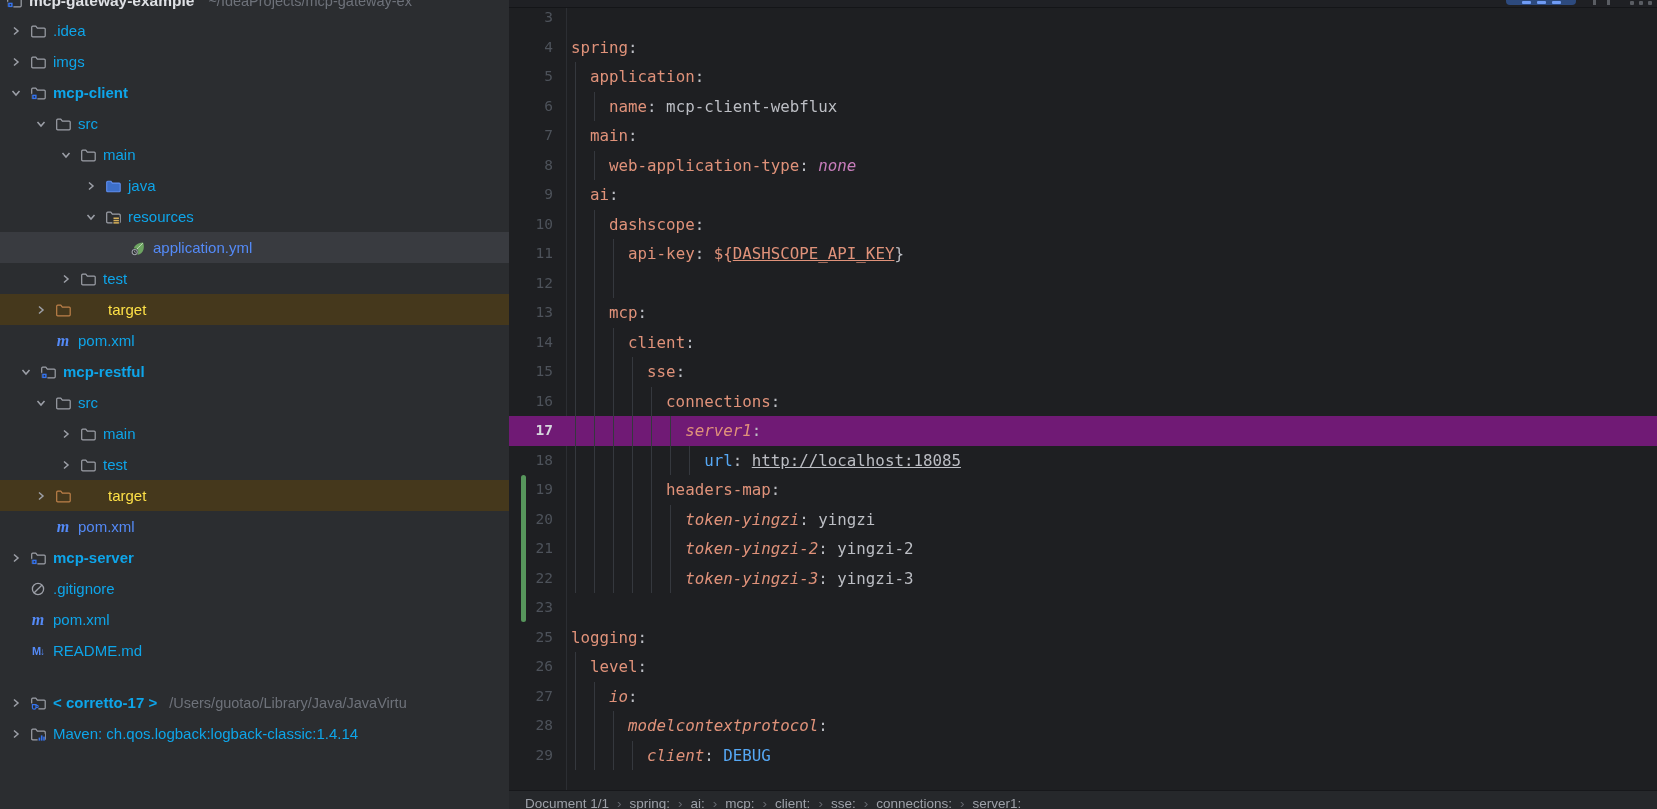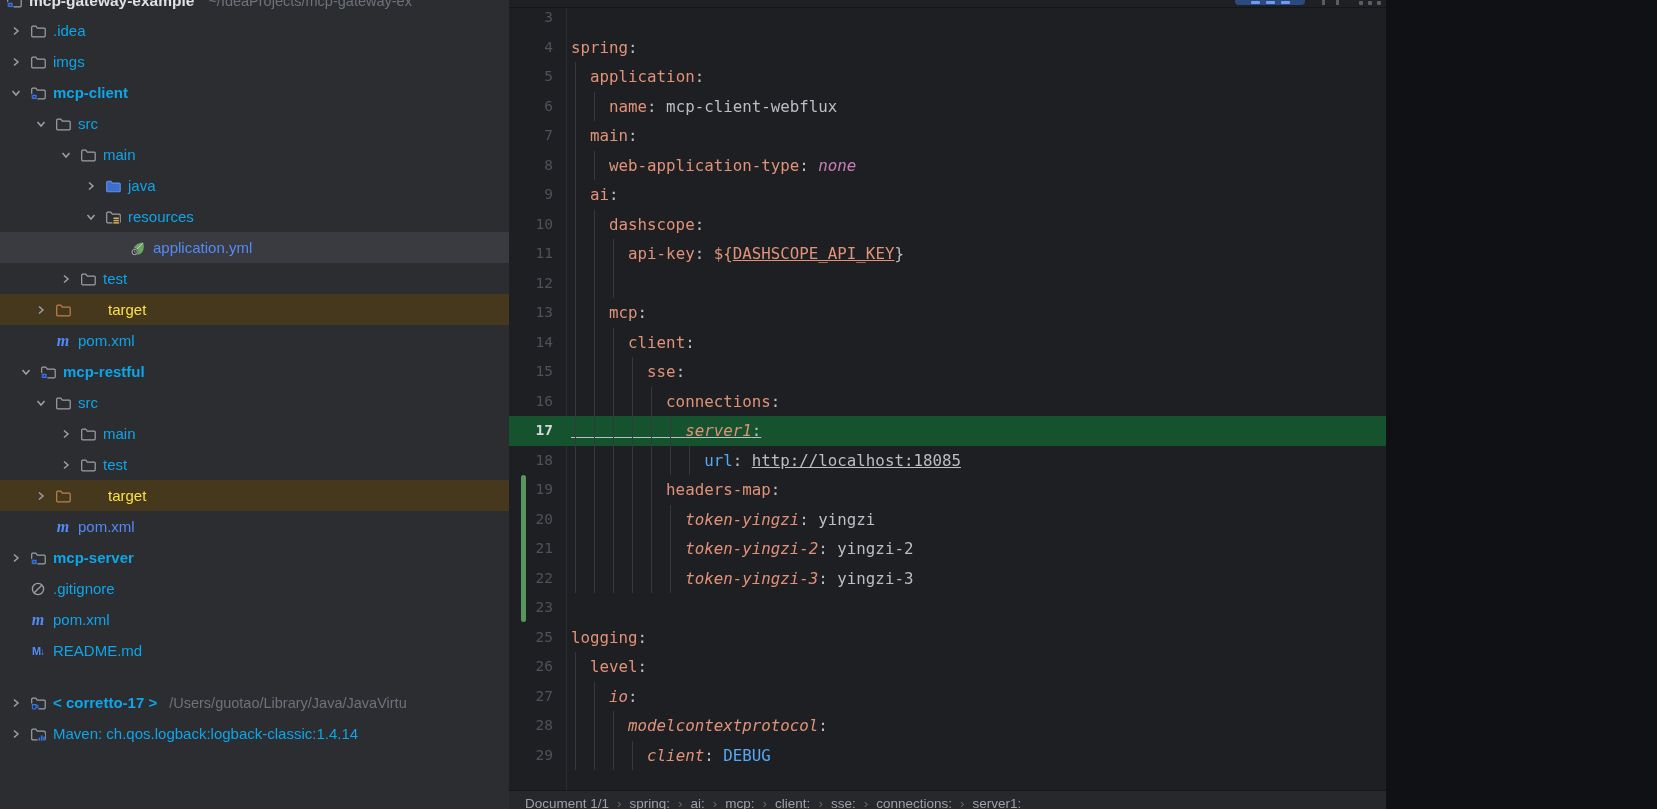--- a/index.html
+++ b/index.html
@@ -1,18 +1,18 @@
 <!DOCTYPE html>
 <html><head>
 <meta charset="utf-8">
 <style>
   * { margin:0; padding:0; box-sizing:border-box; }
   html,body { background:#101114; }
   #app {
-    position:relative; width:1386px; height:809px; overflow:hidden;
+    position:relative; width:1657px; height:809px; overflow:hidden;
     background:#1e1f22; font-family:"Liberation Sans", sans-serif;
     -webkit-font-smoothing:antialiased; cursor:default;
   }
   
   #tree-panel {
     position:absolute; top:0; left:0; width:509px; height:809px;
     background:#2b2d30; overflow:hidden; z-index:2;
   }
   .ptitle {
     position:absolute; top:-15px; left:0; right:0; height:31px;
@@ -54,21 +54,21 @@
   .winbar { position:absolute; top:0; width:3px; height:5px; background:#5a5d63; }
   #more-dots { position:absolute; top:1px; right:5px; display:flex; gap:5px; }
   #more-dots i { width:4px; height:4px; background:#5a5d63; border-radius:1px; }
   #gutter-sep { position:absolute; left:57px; top:8px; bottom:19px; width:1px; background:#2c2e33; }
   #code-lines { position:absolute; top:3px; left:0; right:0; }
   .cline {
     position:relative; height:29.5px; line-height:29.5px;
     font-family:"DejaVu Sans Mono", monospace; font-size:15.8px;
     white-space:pre; padding-left:62px; color:#bcbec4;
   }
-  .cline.cur { background:#14532d;text-decoration:underline; }
+  .cline.cur { background:#701a75; }
   .cline .ln {
     position:absolute; left:0; top:0; width:44px; text-align:right;
     font-size:14.5px; color:#4d525a;
   }
   .cline.cur .ln { color:#d5d7dd; font-weight:700; }
   .guides { position:absolute; left:66px; top:0; bottom:0;
     background:repeating-linear-gradient(to right,#35383e 0 1px,transparent 1px 19px); }
   .s-k  { color:#e0927a; }
   .s-ki { color:#e0927a; font-style:italic; }
   .s-ku { color:#e0927a; text-decoration:underline; }

